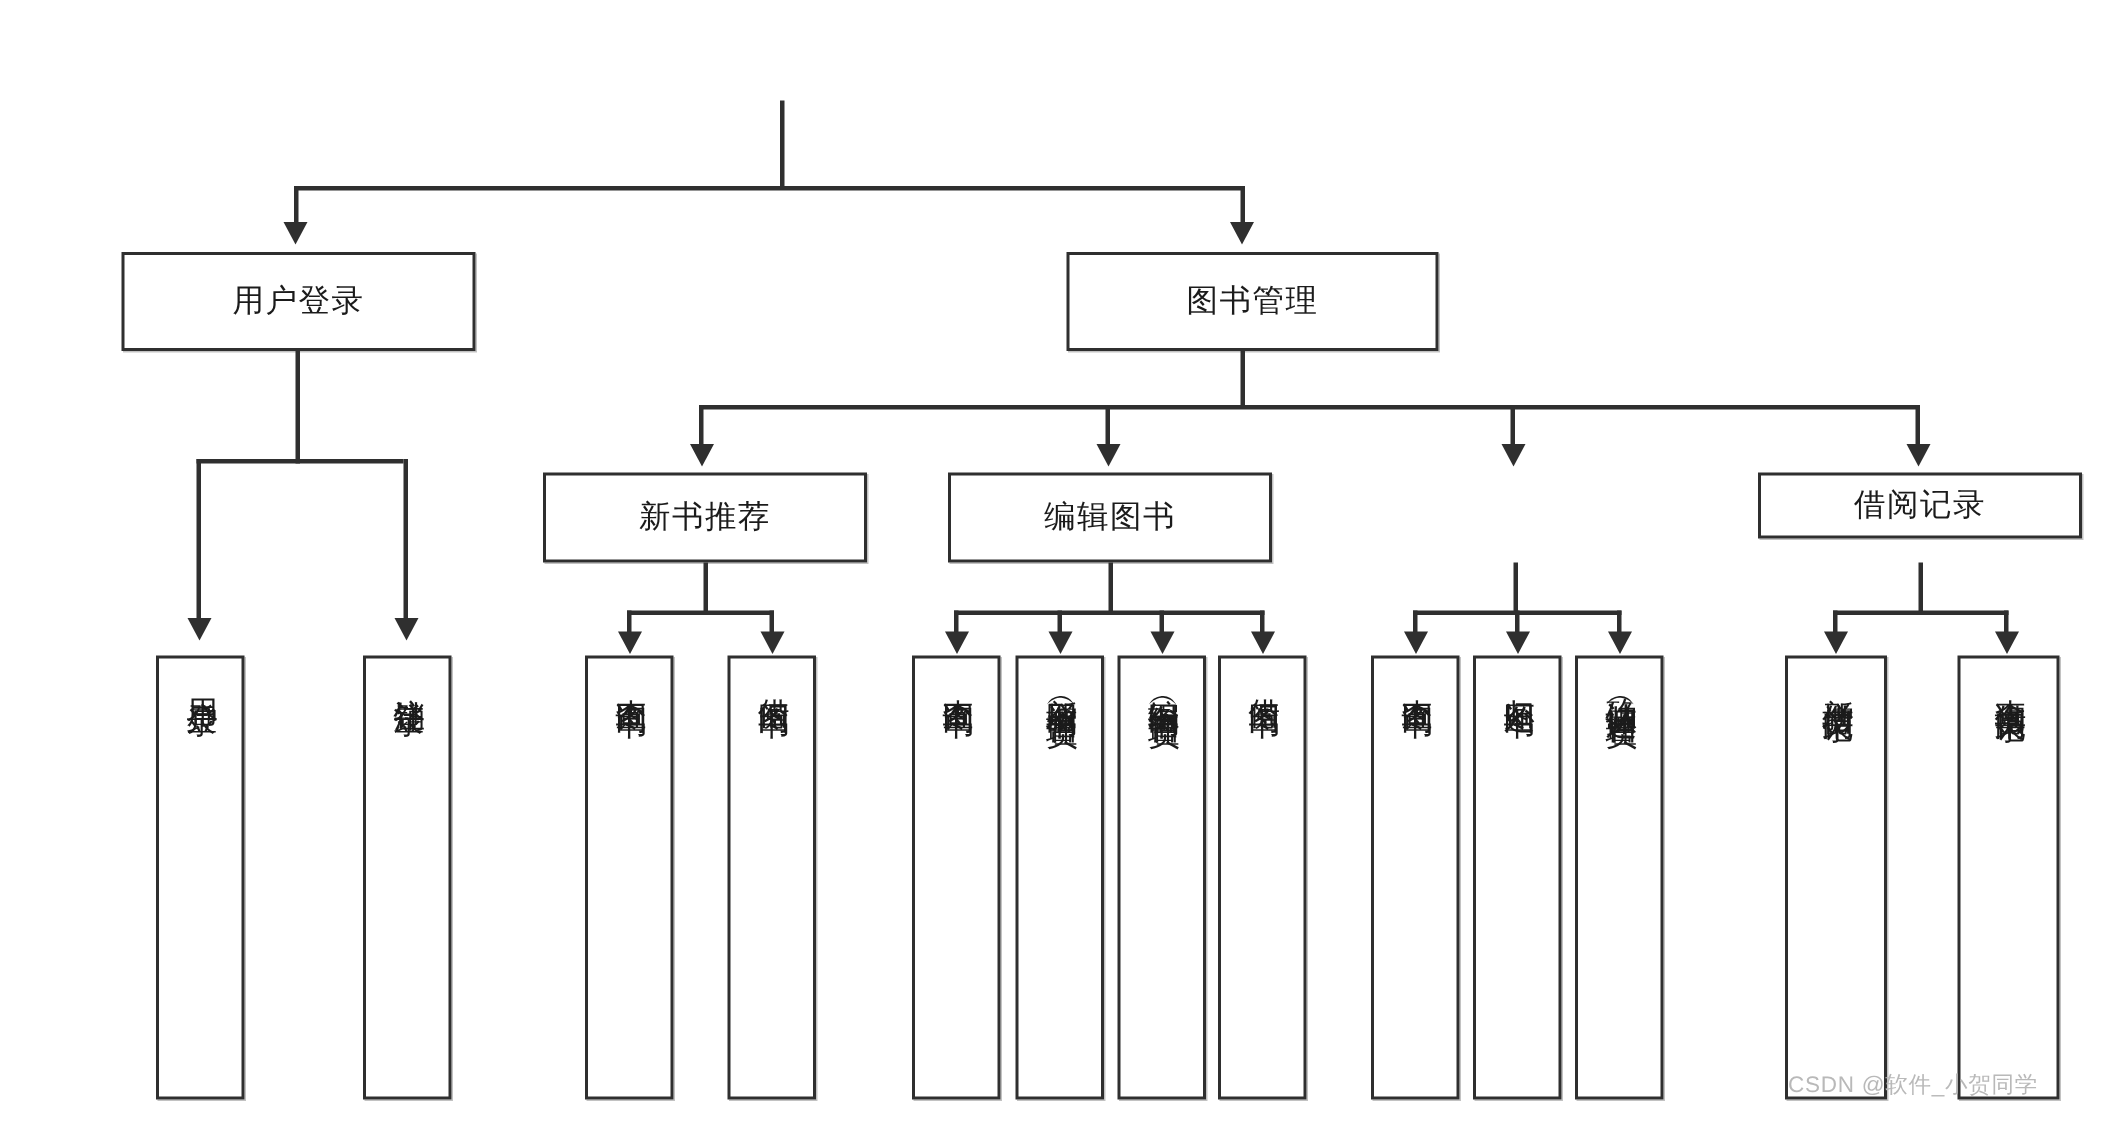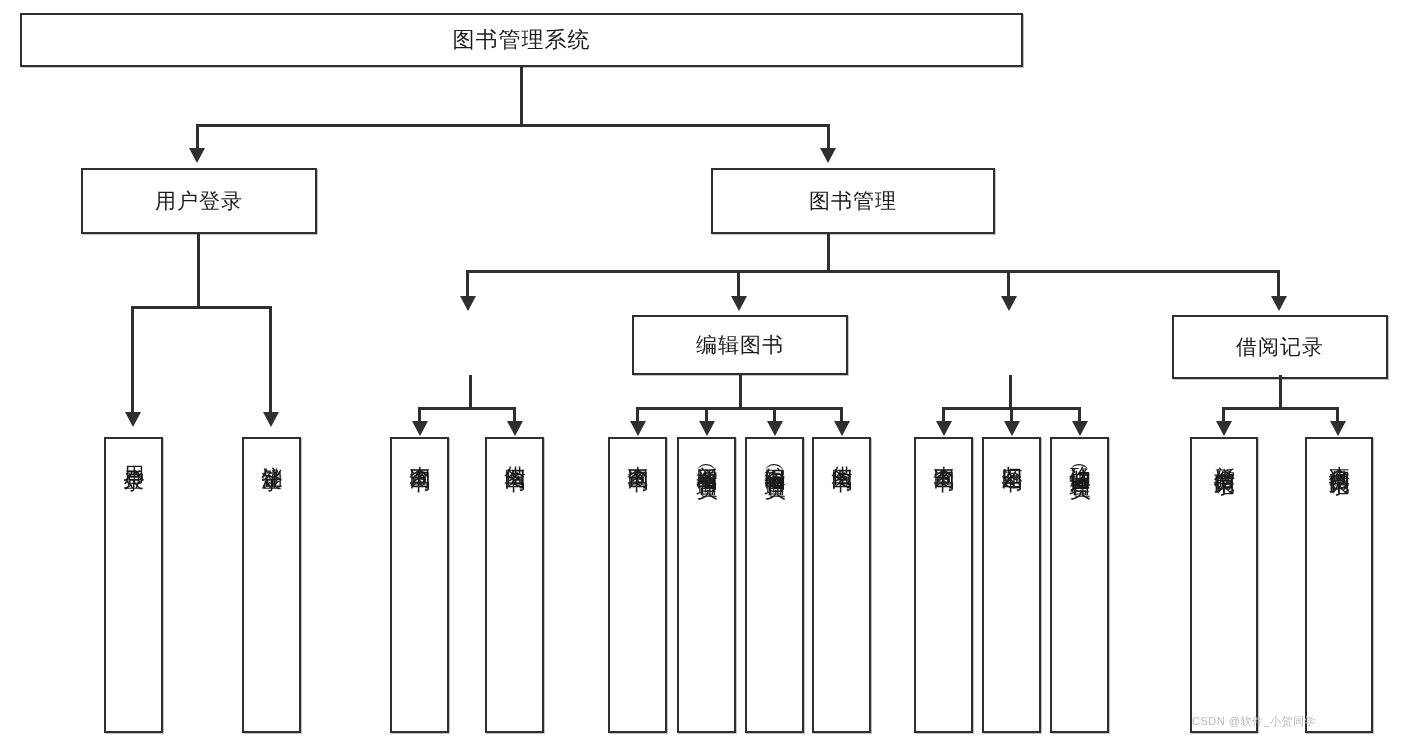--- a/index.html
+++ b/index.html
@@ -59,50 +59,47 @@
     position: absolute;
     width: 0;
     height: 0;
     border-left: 8px solid transparent;
     border-right: 8px solid transparent;
     border-top: 15px solid #2f2f2f;
   }
   .watermark {
     position: absolute;
     color: #b9b9b9;
-    font-size: 11px;
+    font-size: 15px;
     letter-spacing: 0.5px;
     white-space: nowrap;
     user-select: none;
   }
 </style>
 </head>
 <body>
 
 <div id="canvas">
 
-  <div class="node root" style="left:20px; top:13px; width:1003px; height:54px;">
-    <span class="label">图书管理系统</span>
-  </div>
 
   <div class="conn v" style="left:520px; top:67px; width:3px; height:58px;"></div>
 
   <div class="conn h" style="left:196px; top:124px; width:634px; height:3px;"></div>
 
   <div class="conn v" style="left:196px; top:124px; width:3px; height:26px;"></div>
   <div class="arrow" style="left:189px; top:148px;"></div>
 
   <div class="conn v" style="left:827px; top:124px; width:3px; height:26px;"></div>
   <div class="arrow" style="left:820px; top:148px;"></div>
 
   <div class="node" style="left:81px; top:168px; width:236px; height:66px;">
     <span class="label">用户登录</span>
   </div>
 
-  <div class="node" style="left:711px; top:168px; width:284px; height:66px;">
+  <div class="node" style="left:711px; top:168px; width:248px; height:66px;">
     <span class="label">图书管理</span>
   </div>
 
   <div class="conn v" style="left:197px; top:234px; width:3px; height:75px;"></div>
   <div class="conn h" style="left:131px; top:306px; width:138px; height:3px;"></div>
   <div class="conn v" style="left:131px; top:306px; width:3px; height:108px;"></div>
   <div class="arrow" style="left:125px; top:412px;"></div>
   <div class="conn v" style="left:269px; top:306px; width:3px; height:108px;"></div>
   <div class="arrow" style="left:263px; top:412px;"></div>
 
@@ -114,24 +111,27 @@
 
   <div class="conn v" style="left:737px; top:270px; width:3px; height:28px;"></div>
   <div class="arrow" style="left:731px; top:296px;"></div>
 
   <div class="conn v" style="left:1007px; top:270px; width:3px; height:28px;"></div>
   <div class="arrow" style="left:1001px; top:296px;"></div>
 
   <div class="conn v" style="left:1277px; top:270px; width:3px; height:28px;"></div>
   <div class="arrow" style="left:1271px; top:296px;"></div>
 
+  <div class="node" style="left:362px; top:315px; width:216px; height:60px;">
+    <span class="label">新书推荐</span>
+  </div>
   <div class="node" style="left:632px; top:315px; width:216px; height:60px;">
     <span class="label">编辑图书</span>
   </div>
-  <div class="node" style="left:1172px; top:315px; width:216px; height:64px;">
+  <div class="node" style="left:1172px; top:315px; width:216px; height:44px;">
     <span class="label">借阅记录</span>
   </div>
 
   <div class="conn v" style="left:469px; top:375px; width:3px; height:34px;"></div>
   <div class="conn h" style="left:418px; top:407px; width:98px; height:3px;"></div>
   <div class="conn v" style="left:418px; top:407px; width:3px; height:16px;"></div>
   <div class="arrow" style="left:412px; top:421px;"></div>
   <div class="conn v" style="left:513px; top:407px; width:3px; height:16px;"></div>
   <div class="arrow" style="left:507px; top:421px;"></div>
 

